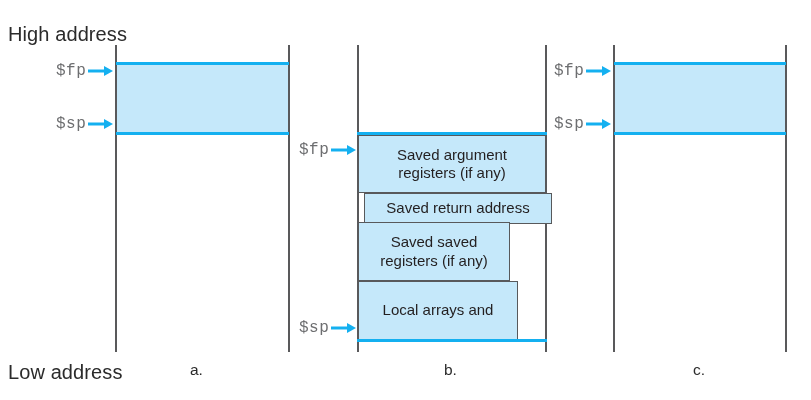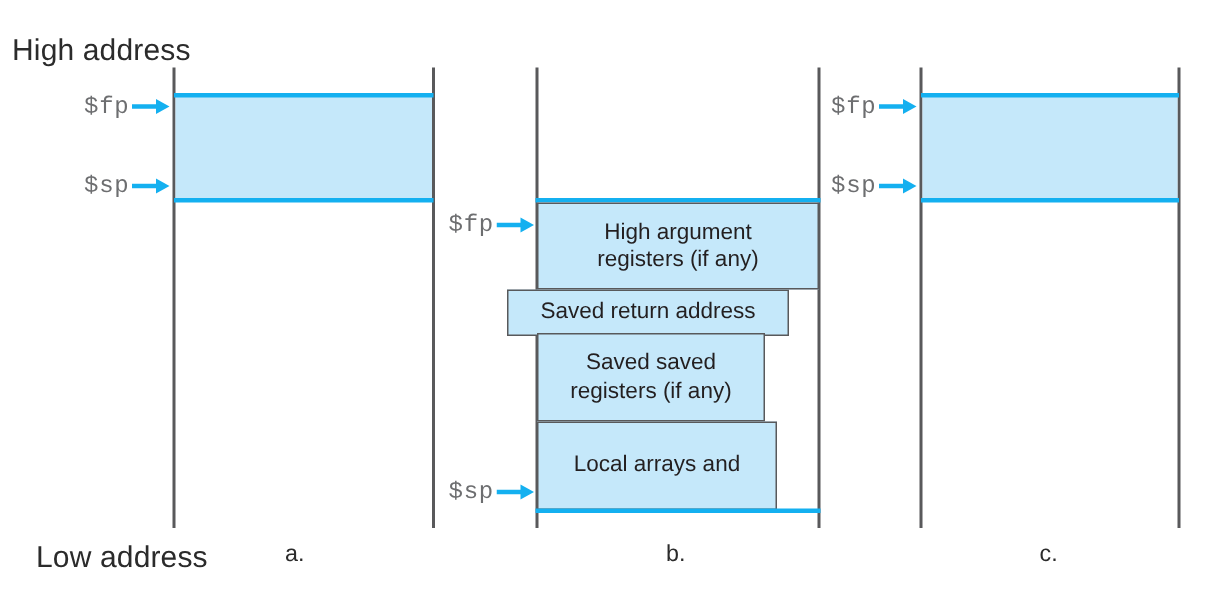--- a/index.html
+++ b/index.html
@@ -25,21 +25,21 @@
   
   .addr-label {
     position: absolute;
     font-family: "Liberation Sans", sans-serif;
     font-size: 20px;
     color: #2b2b2b;
     white-space: nowrap;
     letter-spacing: 0.1px;
   }
   #high-address { left: 8px;  top: 23px; }
-  #low-address  { left: 8px;  top: 361px; margin-left: 16px; }
+  #low-address  { left: 8px;  top: 361px; }
 
   .panel-caption {
     position: absolute;
     font-family: "Liberation Sans", sans-serif;
     font-size: 15.5px;
     color: #2b2b2b;
     white-space: nowrap;
   }
 
   
@@ -131,26 +131,26 @@
 
   <div class="panel-caption" style="left:190px; top:361px;">a.</div>
 
   <div class="rail" style="left:357px; top:45px; height:307px;"></div>
   <div class="rail" style="left:545px; top:45px; height:307px;"></div>
 
   <div class="blue-rule" style="left:357px; top:132px; width:190px;"></div>
 
   <div class="frame-box" style="left:358px; top:135px; width:188px; height:58px;">
     <div>
-      <span>High argument</span>
+      <span>Saved argument</span>
       <span>registers (if any)</span>
     </div>
   </div>
 
-  <div class="frame-box" style="left:338px; top:193px; width:188px; height:31px;">
+  <div class="frame-box" style="left:364px; top:193px; width:188px; height:31px;">
     <div>
       <span>Saved return address</span>
     </div>
   </div>
 
   <div class="frame-box" style="left:358px; top:222px; width:152px; height:59px;">
     <div>
       <span>Saved saved</span>
       <span>registers (if any)</span>
     </div>

